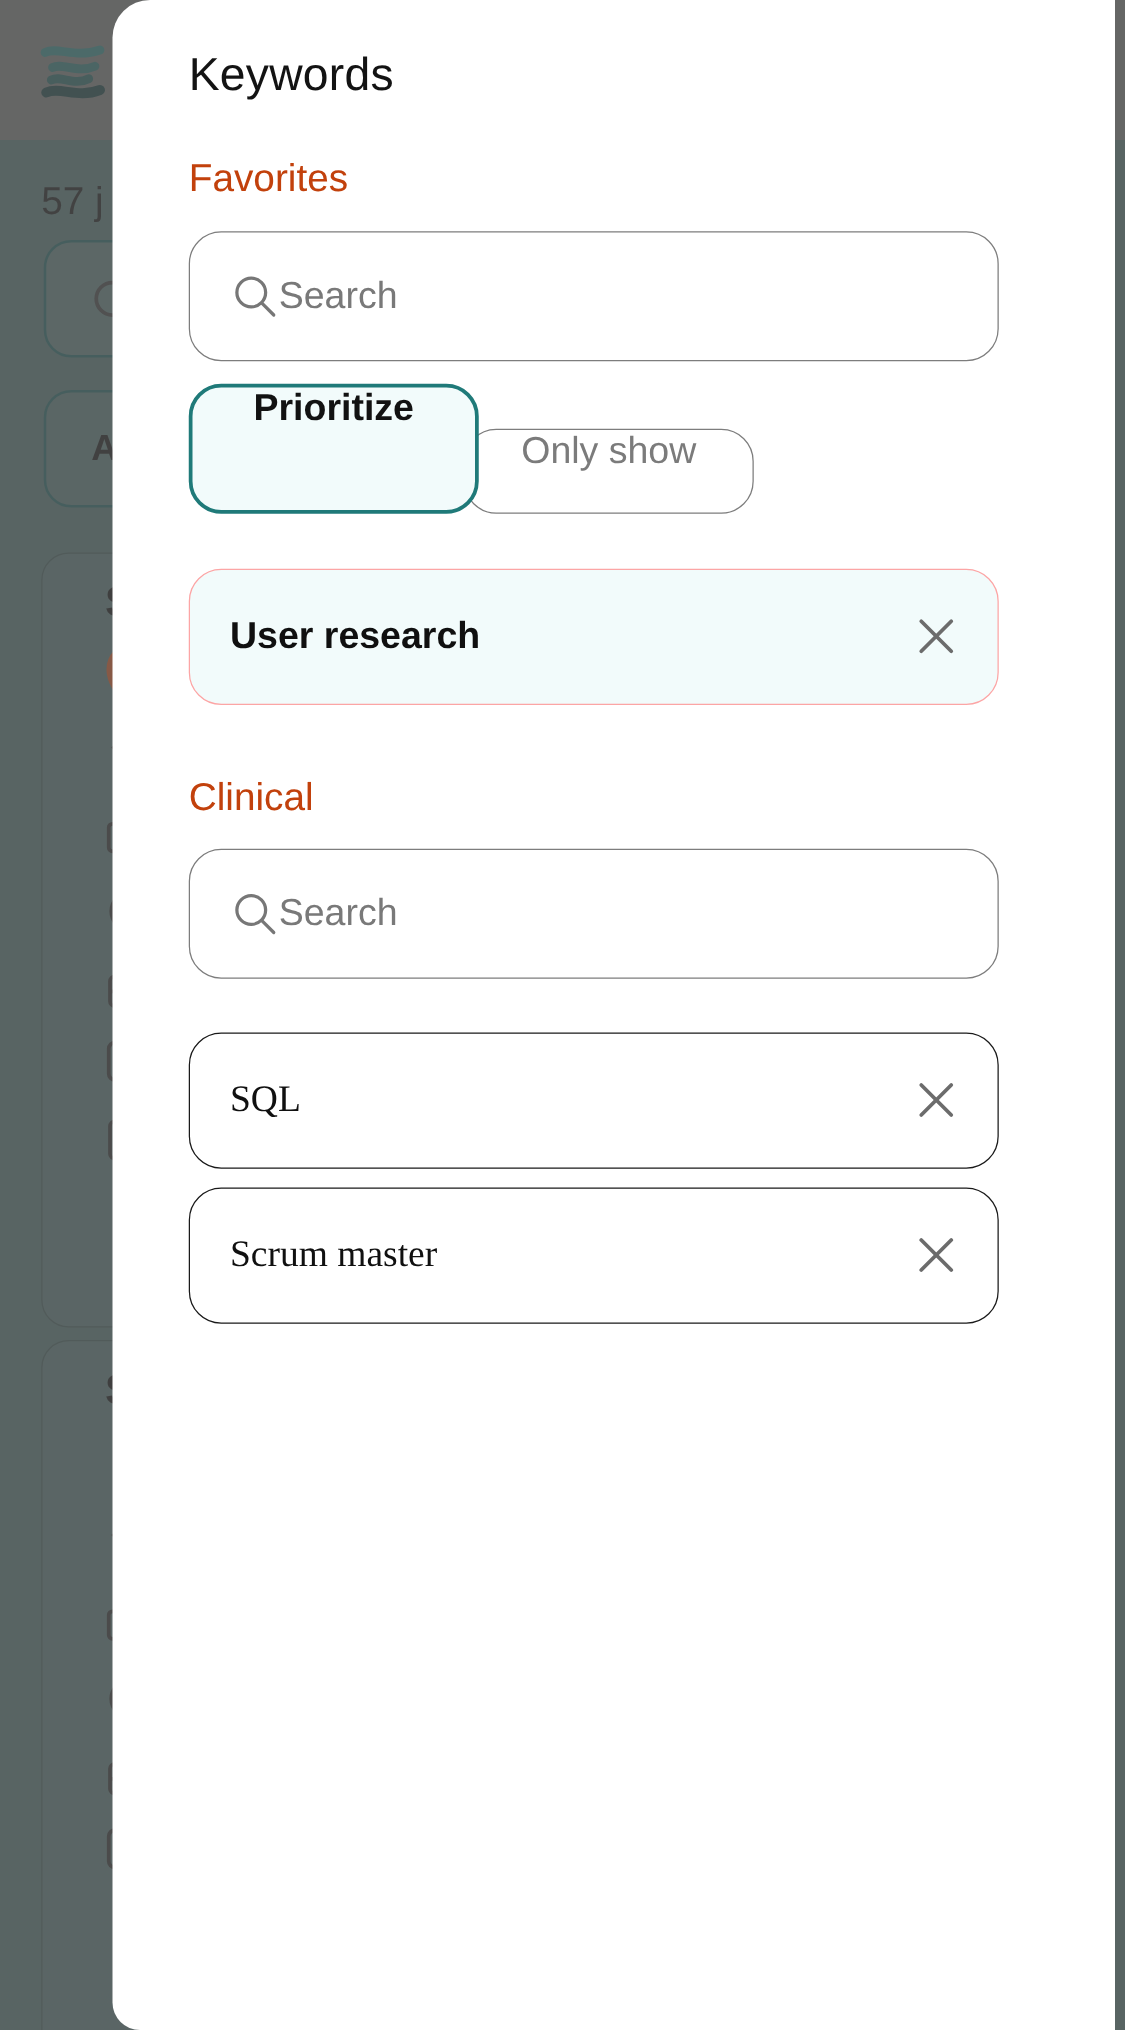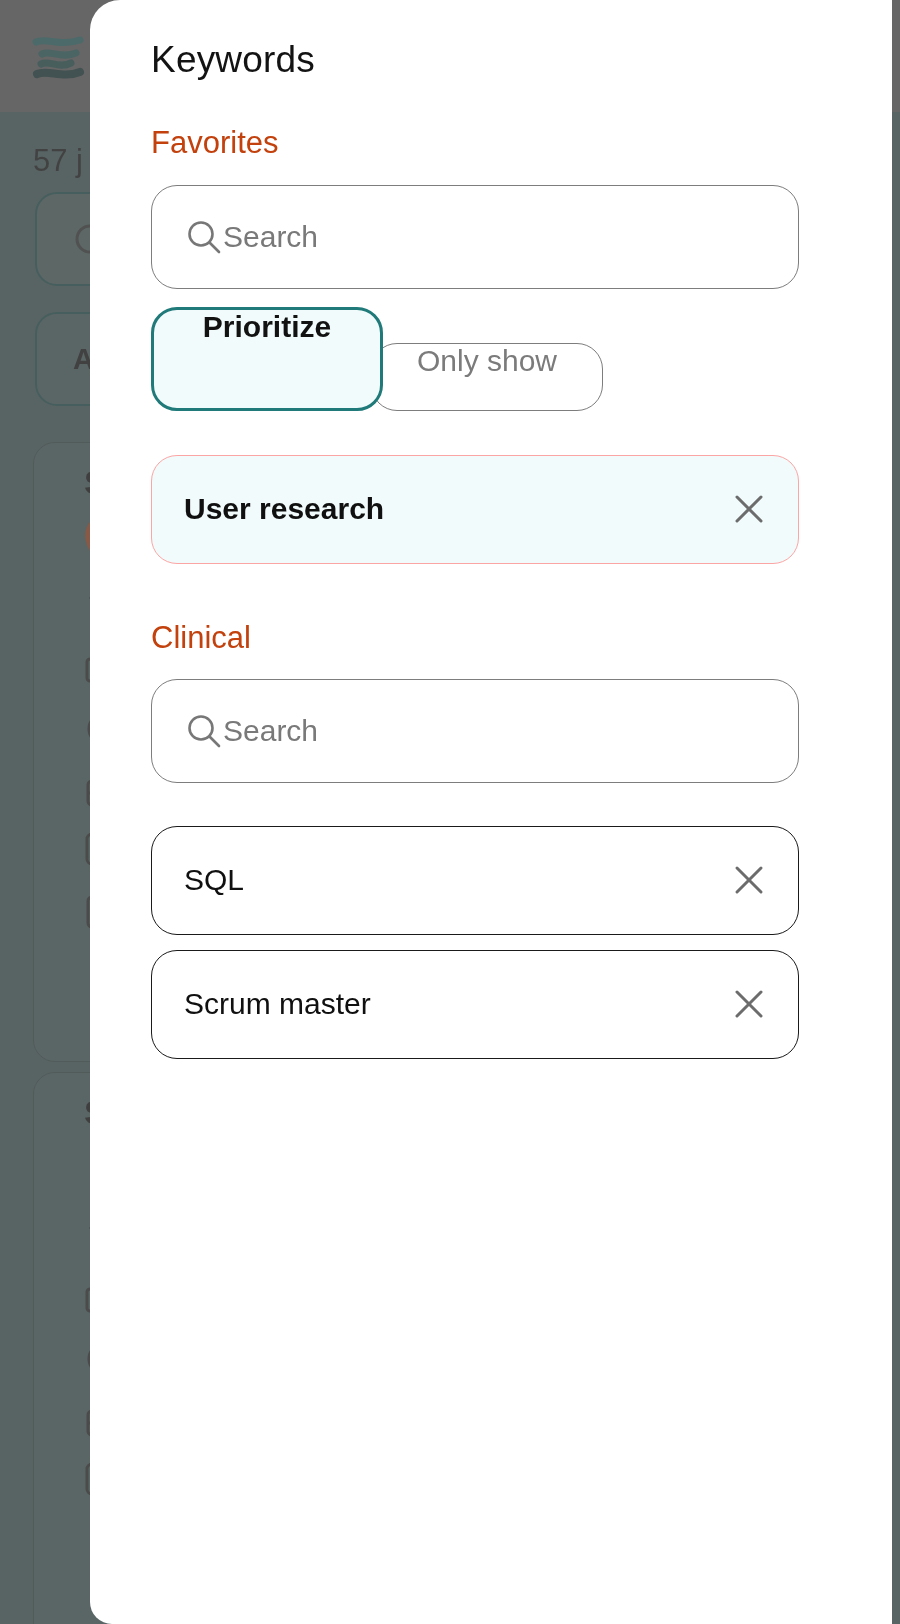--- a/index.html
+++ b/index.html
@@ -216,20 +216,21 @@
     justify-content: space-between;
     padding: 0 32px 0 32px;
   }
   .chip.favorite {
     border: 1px solid #fca5a5;
     background: #f2fbfb;
   }
   .chip.excluded {
     border: 1.5px solid #1a1a1a;
     background: #ffffff;
+    font-family: Liberation Serif, serif;
   }
   .chip-label {
     font-size: 30px;
     color: #101010;
     white-space: nowrap;
   }
   .chip.favorite .chip-label { font-weight: bold; }
   .chip.excluded .chip-label { font-weight: normal; }
   .chip-close {
     width: 34px; height: 34px;

